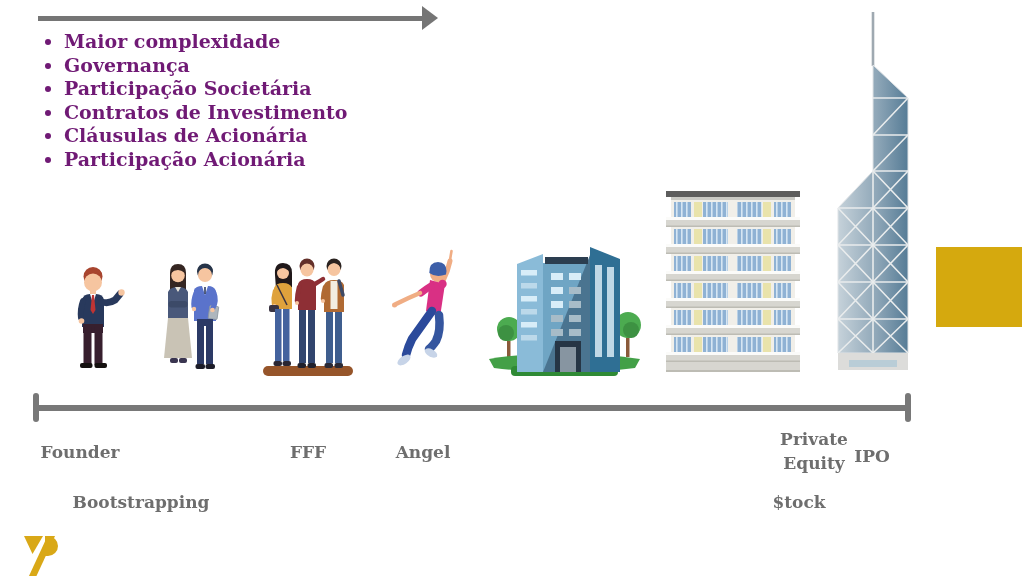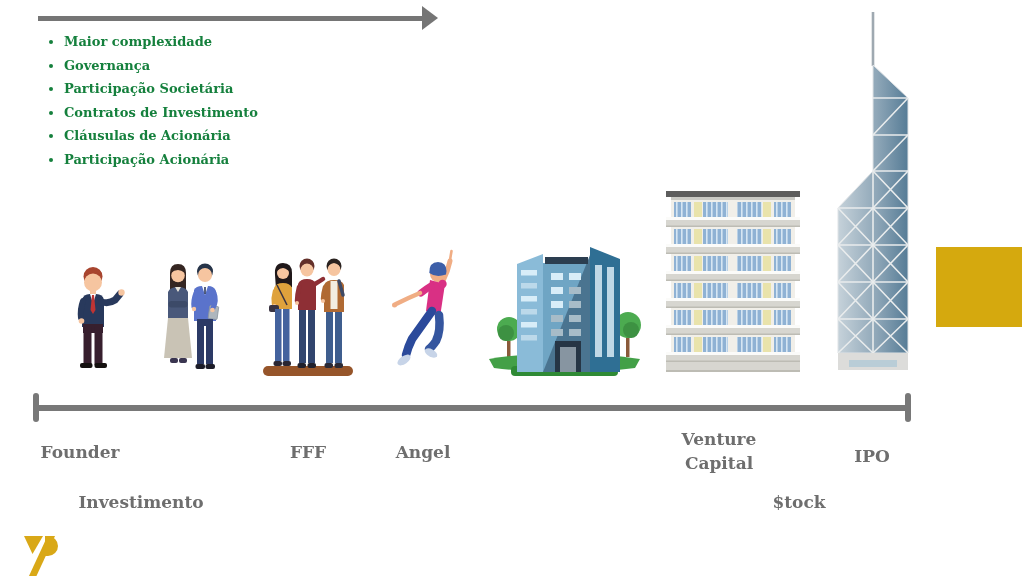--- a/index.html
+++ b/index.html
@@ -7,21 +7,21 @@
     position:relative;width:1024px;height:576px;background:#ffffff;
     overflow:hidden;font-family:"DejaVu Serif","Liberation Serif",serif;
   }
   .abs{position:absolute;}
   
   .arrow-line{left:38px;top:16px;width:386px;height:5px;background:#757575;}
   .arrow-head{left:422px;top:6px;width:0;height:0;
     border-left:16px solid #757575;border-top:12px solid transparent;border-bottom:12px solid transparent;}
   
   .bullets{left:46px;top:30px;margin:0;padding:0 0 0 18px;list-style:disc;}
-  .bullets li{font-size:13px;font-weight:bold;color:#15803d;line-height:23.5px;}
+  .bullets li{font-size:19px;font-weight:bold;color:#701a75;line-height:23.5px;}
   
   .tl-line{left:35px;top:405px;width:875px;height:5.5px;background:#787878;border-radius:3px;}
   .tl-cap{width:5.5px;height:29px;top:393px;background:#787878;border-radius:3px;}
   .tl-cap.left{left:33px;}
   .tl-cap.right{left:905px;}
   
   .stage,.phase{
     font-size:17px;font-weight:bold;color:#6e6e6e;text-align:center;
     transform:translateX(-50%);line-height:24px;white-space:nowrap;
   }
@@ -244,24 +244,24 @@
 
   <div class="abs gold-square"></div>
 
   <div class="abs tl-line"></div>
   <div class="abs tl-cap left"></div>
   <div class="abs tl-cap right"></div>
 
   <div class="abs stage" style="left:80px;top:440px">Founder</div>
   <div class="abs stage" style="left:308px;top:440px">FFF</div>
   <div class="abs stage" style="left:423px;top:440px">Angel</div>
-  <div class="abs stage wrap" style="left:719px;top:427px;width:80px">Venture Capital</div>
+  <div class="abs stage wrap" style="left:814px;top:427px;width:72px">Private Equity</div>
   <div class="abs stage" style="left:872px;top:444px">IPO</div>
 
-  <div class="abs phase" style="left:141px;top:490px">Investimento</div>
+  <div class="abs phase" style="left:141px;top:490px">Bootstrapping</div>
   <div class="abs phase" style="left:799px;top:490px">$tock</div>
 
   <svg class="abs" style="left:8px;top:535px" width="52" height="42" viewBox="0 0 52 42">
     <polygon points="16,1 35,1 24.5,19" fill="#d9a817"></polygon>
     <polygon points="39.5,1 47,1 28,42 20.5,42" fill="#d9a817"></polygon>
     <path d="M37 1 H40 A10 10 0 0 1 40 21 H37 Z" fill="#d9a817"></path>
   </svg>
 
 </div>
 

